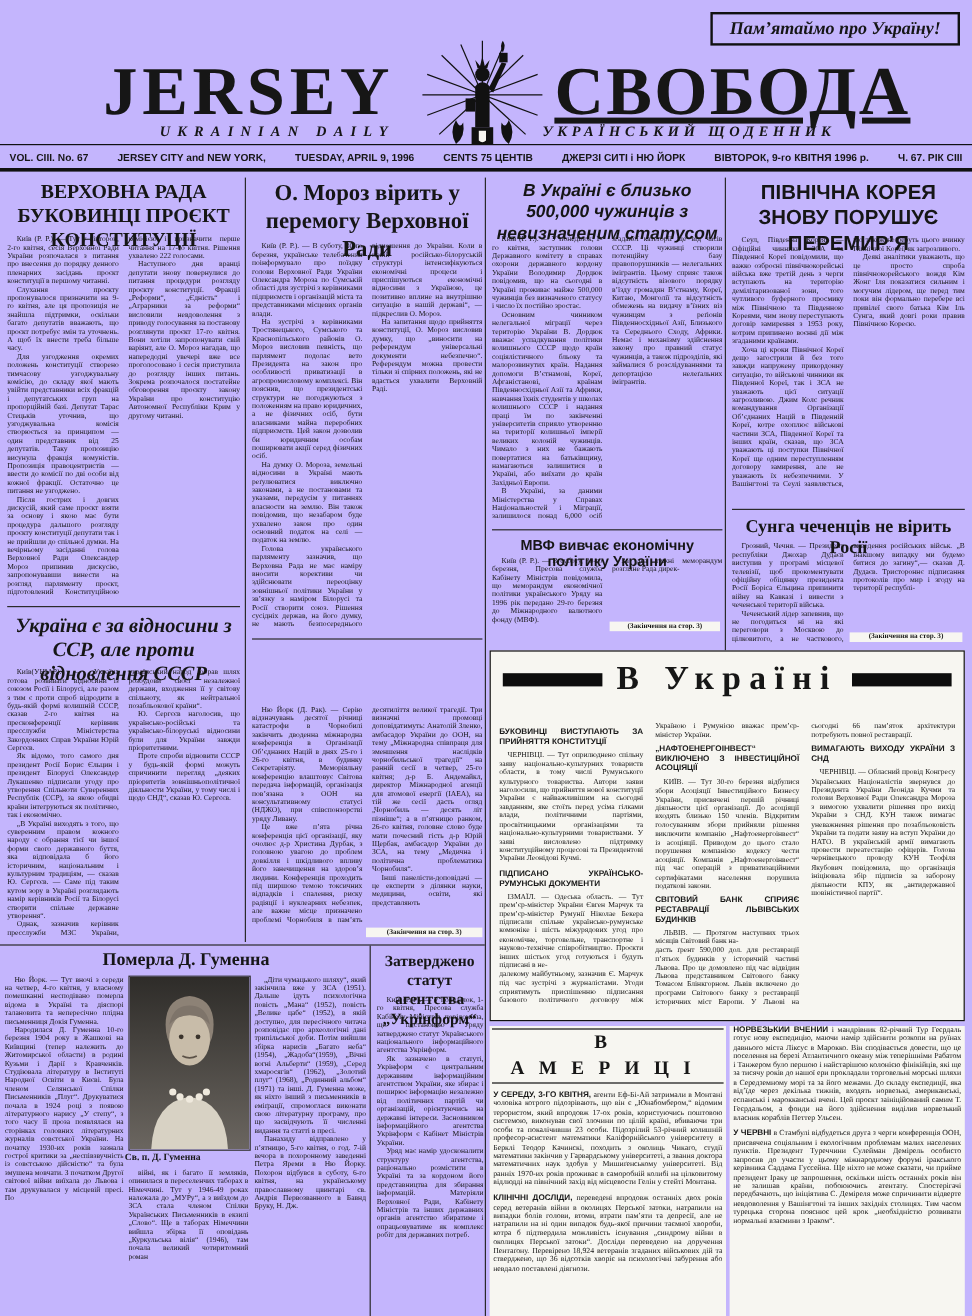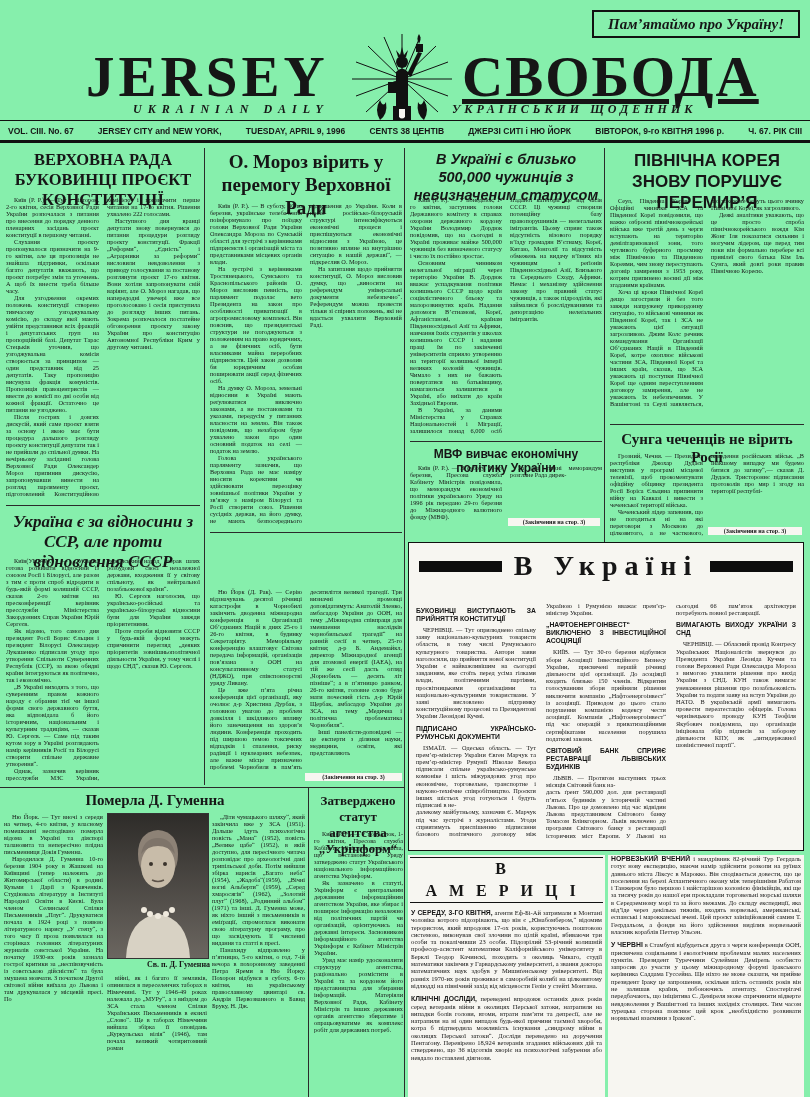--- a/index.html
+++ b/index.html
@@ -1,16 +1,16 @@
 <!DOCTYPE html>
 <html><head>
 <meta charset="utf-8">
 <style>
   html,body{margin:0;padding:0;background:#888;}
-  .page{position:relative;width:810px;height:1097px;background:#86efac;color:#161616;
+  .page{position:relative;width:810px;height:1097px;background:#c4b5fd;color:#161616;
         font-family:"Liberation Serif",serif;overflow:hidden;margin:0 auto;}
   
   .slogan{position:absolute;top:10px;right:10px;border:2px solid #111;padding:3px 14px;
           font:bold italic 15px/1.2 "Liberation Serif",serif;}
   .title-lat{position:absolute;left:86px;top:48px;font:bold 57px/1 "Liberation Serif",serif;letter-spacing:4px;}
   .title-cyr{position:absolute;left:462px;top:48px;font:bold 57px/1 "Liberation Serif",serif;letter-spacing:2px;text-decoration:underline;}
   .emblem{position:absolute;left:350px;top:32px;width:104px;height:94px;}
   .sub-lat{position:absolute;left:86px;top:103px;width:290px;text-align:center;
            font:bold italic 12px/1 "Liberation Serif",serif;letter-spacing:6px;white-space:nowrap;}
   .sub-cyr{position:absolute;left:452px;top:103px;width:320px;text-align:left;
@@ -31,21 +31,21 @@
   .hl-serif-med{font:bold 15px/18px "Liberation Serif",serif;}
   .hl-serif-sm{font:bold 13px/16px "Liberation Serif",serif;}
   .hl-ital-serif{font:bold italic 17px/20px "Liberation Serif",serif;}
   .hl-ital-sans{font:bold italic 16px/20px "Liberation Sans",sans-serif;}
   .hl-ital-sans-sm{font:bold italic 14.5px/18px "Liberation Sans",sans-serif;}
   .hl-sans-caps{font:bold 17px/21px "Liberation Sans",sans-serif;}
   .hl-sans-sm{font:bold 12px/14px "Liberation Sans",sans-serif;}
   .note{position:absolute;font:bold 6px/8px "Liberation Serif",serif;text-align:center;background:#f7f6f1;}
   
   .photo{position:absolute;left:107px;top:813px;width:100px;height:144px;border:1px solid #333;overflow:hidden;}
-  .caption{position:absolute;left:104px;top:960px;width:106px;text-align:right;
+  .caption{position:absolute;left:104px;top:960px;width:106px;text-align:left;
            font:bold 8px/10px "Liberation Serif",serif;}
   
   .ukrbox{position:absolute;left:408px;top:542px;width:396px;height:309px;border:1px solid #111;
           background:#f7f6f1;box-sizing:border-box;}
   .ukr-banner{display:flex;align-items:center;margin:9px 10px 22px 10px;}
   .ukr-banner .bar{flex:1;height:11px;background:#0d0d0d;}
   .ukr-title{font:bold 28px/1 "Liberation Serif",serif;letter-spacing:7px;padding:0 12px;white-space:nowrap;}
   .ukr-body{margin:4px 7px 0 7px;height:238px;column-count:3;column-gap:10px;column-fill:auto;
             font:6.3px/7.2px "Liberation Serif",serif;text-align:justify;overflow:hidden;}
   .ukr-body .sub{font:bold 6.8px/8px "Liberation Sans",sans-serif;margin:5px 0 3px 0;}
@@ -99,21 +99,21 @@
     </svg>
   </div>
   <div class="title-cyr">СВОБОДА</div>
   <div class="sub-lat">UKRAINIAN DAILY</div>
   <div class="sub-cyr">УКРАЇНСЬКИЙ ЩОДЕННИК</div>
 
   <div class="infobar">
     <span>VOL. CIII. No. 67</span>
     <span>JERSEY CITY and NEW YORK,</span>
     <span>TUESDAY, APRIL 9, 1996</span>
-    <span>CENTS 38 ЦЕНТІВ</span>
+    <span>CENTS 75 ЦЕНТІВ</span>
     <span>ДЖЕРЗІ СИТІ і НЮ ЙОРК</span>
     <span>ВІВТОРОК, 9-го КВІТНЯ 1996 р.</span>
     <span>Ч. 67. РІК CIII</span>
   </div>
 
   <div class="vline" style="left:204px;top:148px;height:637px"></div>
   <div class="vline" style="left:404px;top:148px;height:949px"></div>
   <div class="vline" style="left:604px;top:148px;height:394px"></div>
   <div class="vline" style="left:604px;top:855px;height:242px"></div>
   <div class="vline" style="left:308px;top:788px;height:309px"></div>

